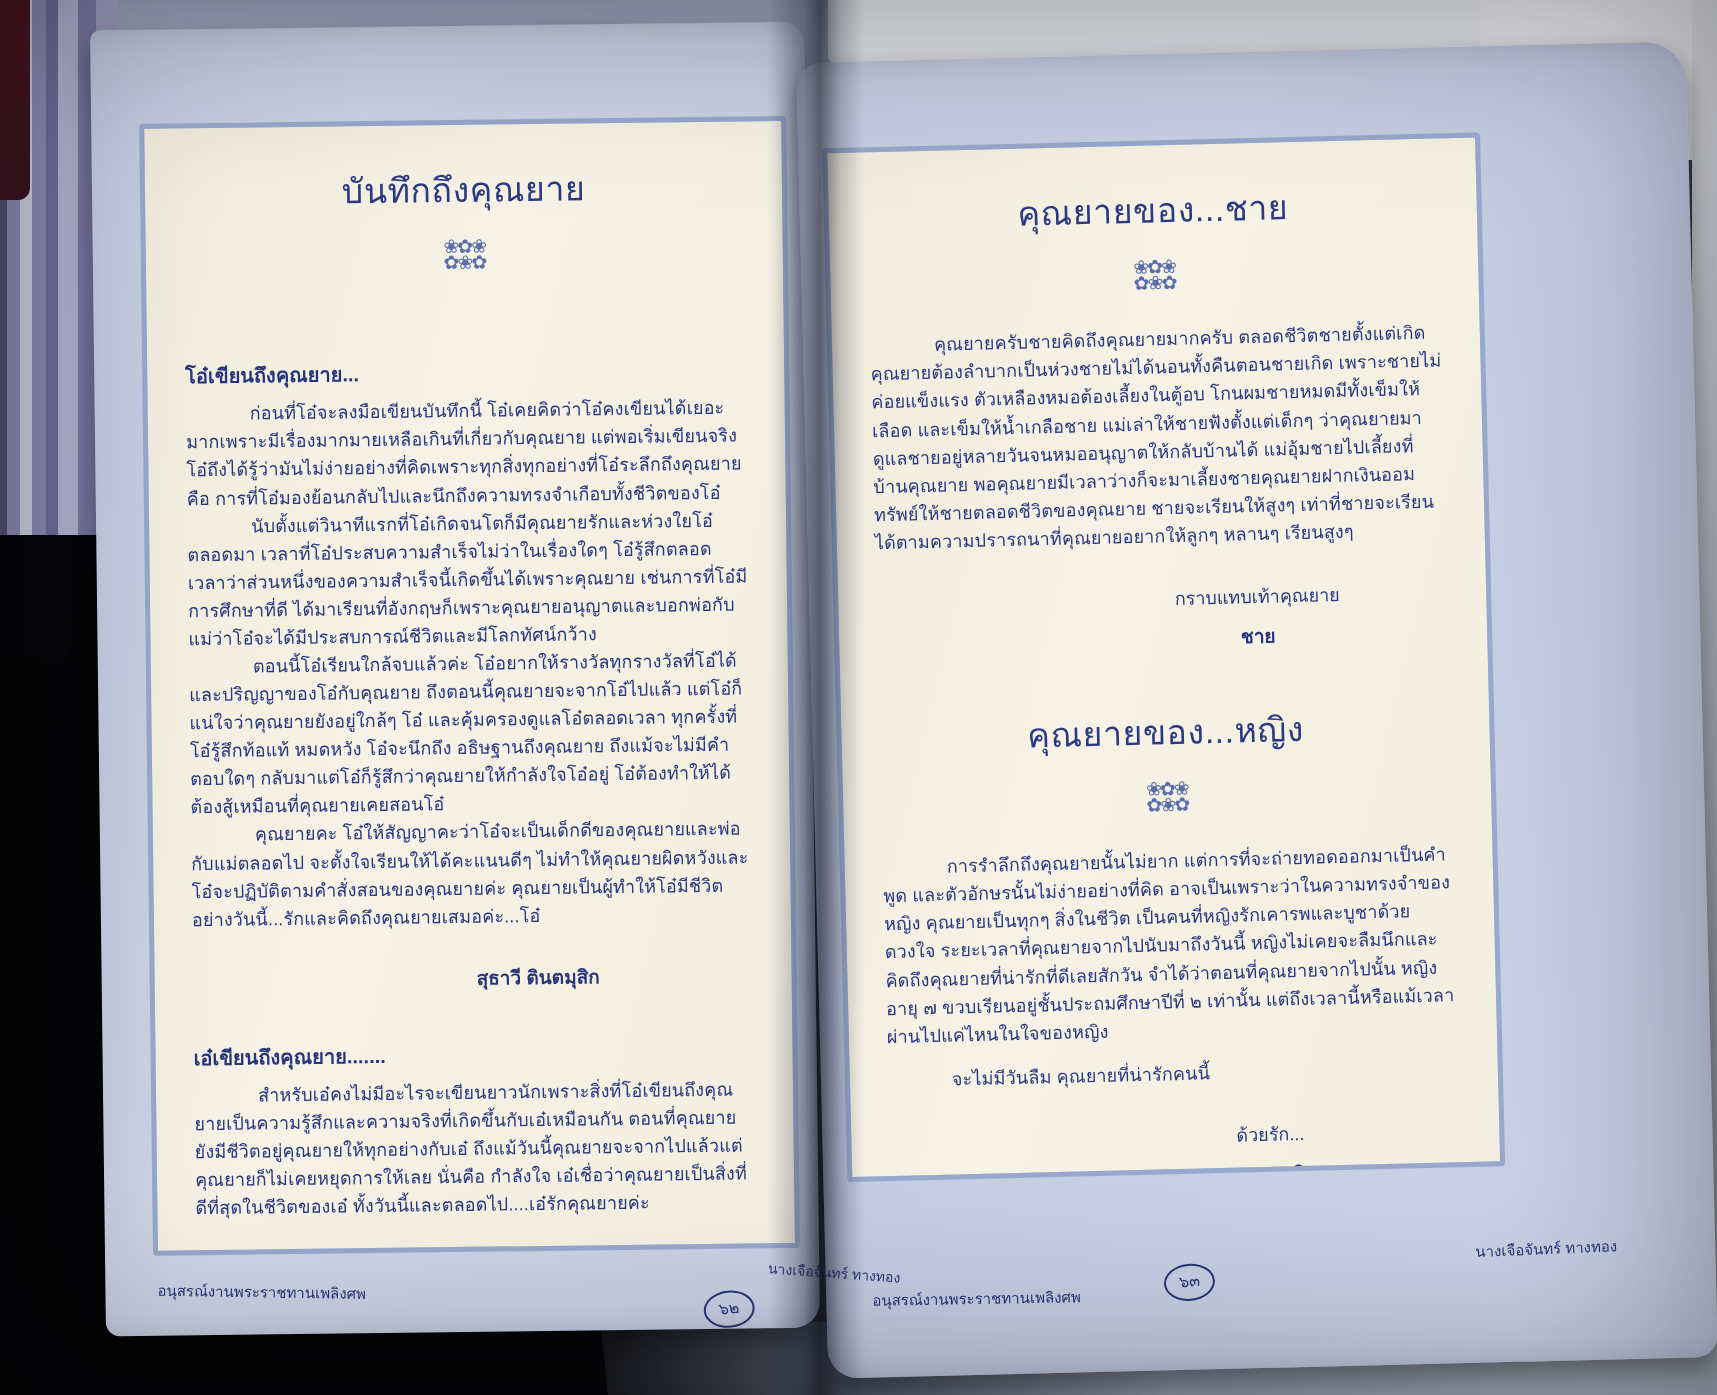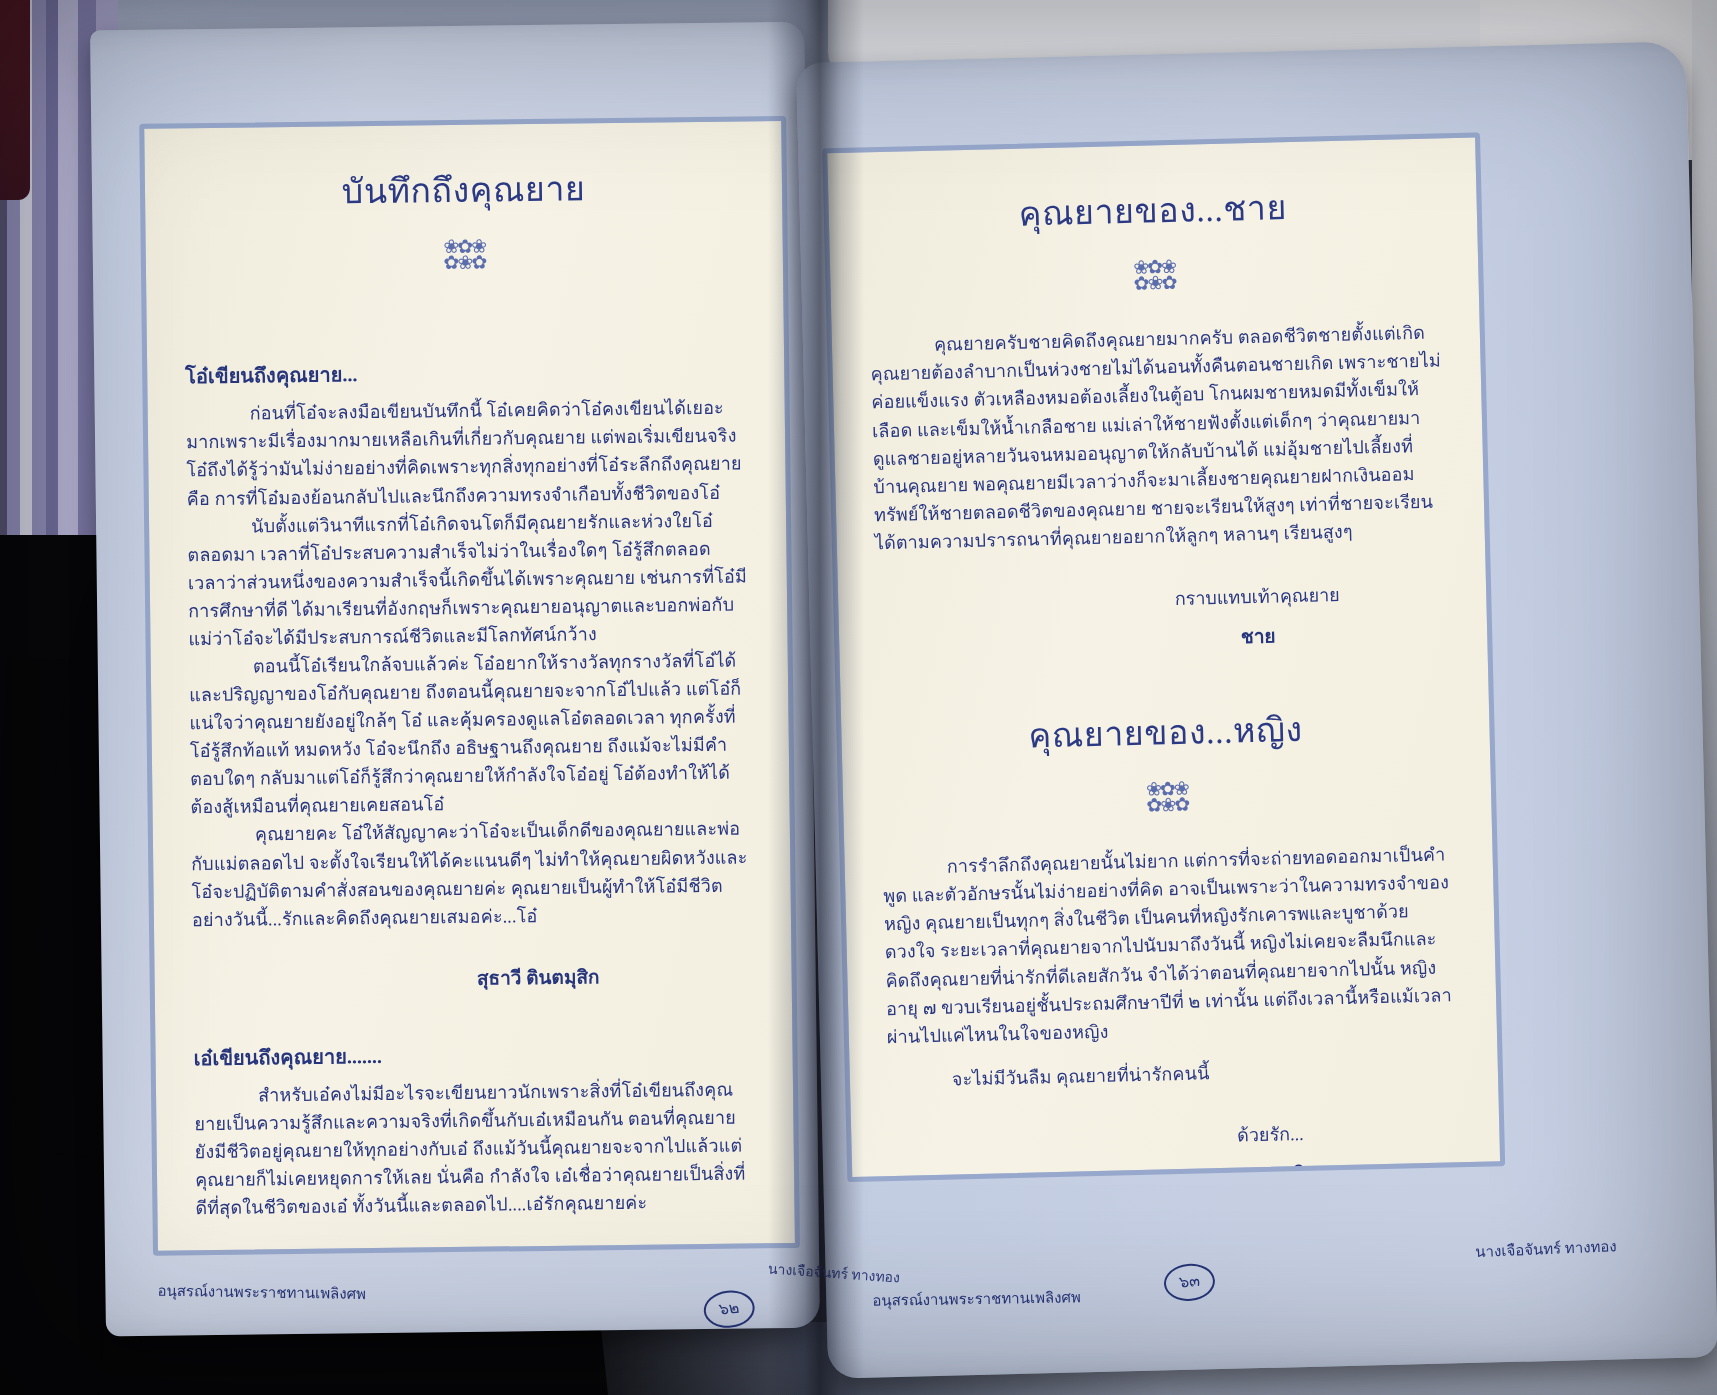--- a/index.html
+++ b/index.html
@@ -1,19 +1,19 @@
 <!DOCTYPE html>
 <html><head>
 <meta charset="utf-8">
 <style>
   html,body{margin:0;padding:0;background:#16161b;}
   .stage{
     position:relative;width:1717px;height:1395px;overflow:hidden;
     background:linear-gradient(115deg,#2a2a33 0%,#33343d 55%,#4a4e5c 100%);
-    font-family:Liberation Serif, serif;
+    font-family:Liberation Sans, sans-serif;
   }
   .abs{position:absolute;}
   
   .bg-shelf{
     left:0;top:0;width:118px;height:620px;
     background:repeating-linear-gradient(90deg,
       #55516f 0 7px,#8d8ab4 7px 20px,#cfcede 20px 32px,
       #8d8ab4 32px 46px,#6f6c9a 46px 58px,#b4b2d2 58px 78px,
       #7d7aa8 78px 96px,#a3a0c6 96px 118px);
   }

